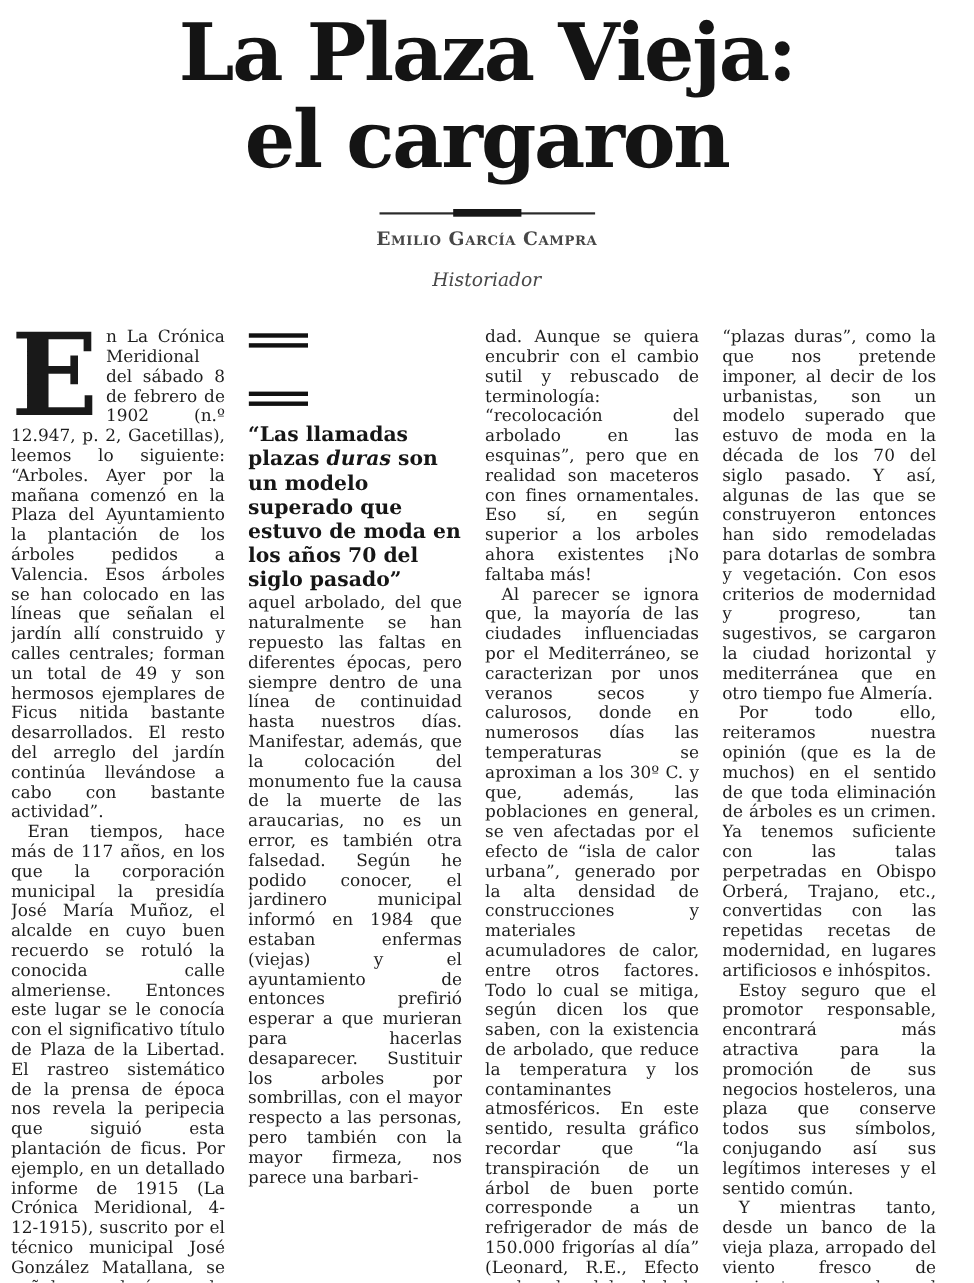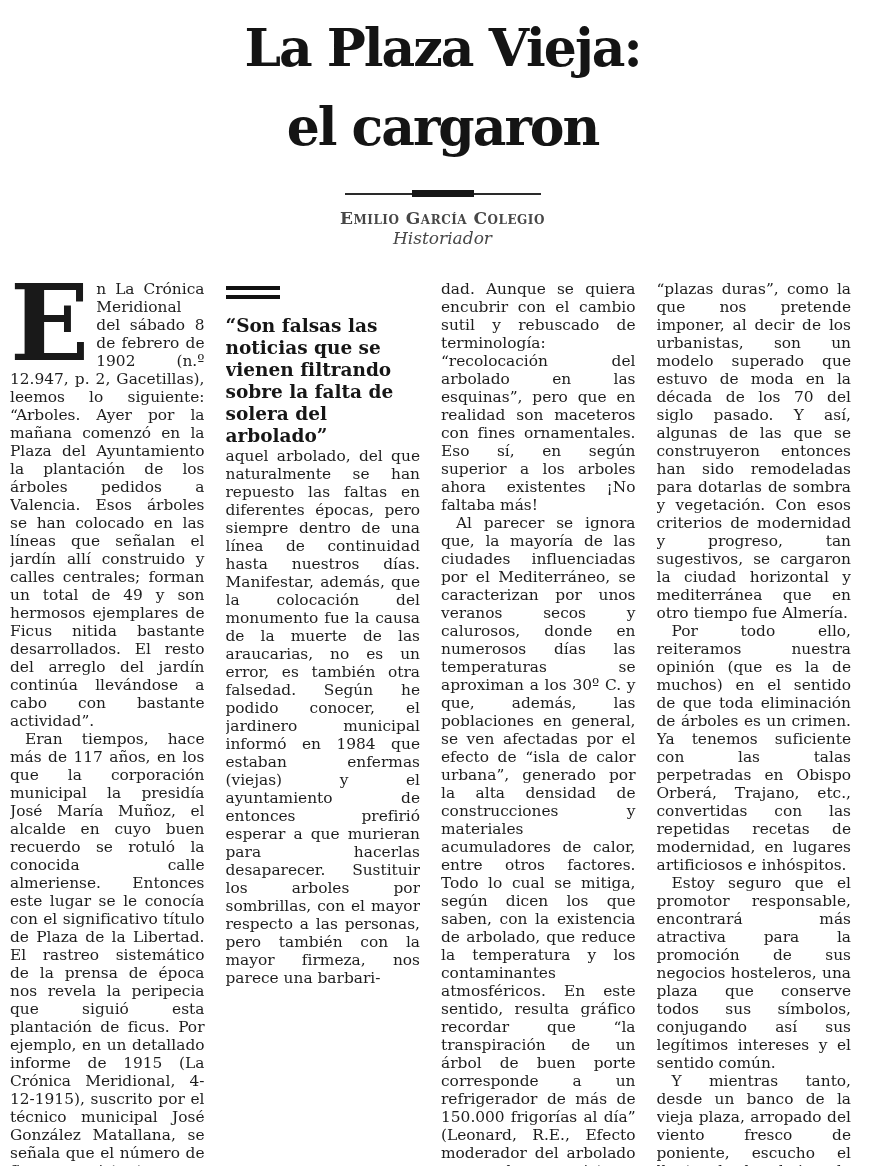--- a/index.html
+++ b/index.html
@@ -15,21 +15,21 @@
     color: #1d1d1d;
     position: relative;
   }
   .header {
     text-align: center;
     padding-top: 8px;
   }
   .title {
     font-family: "DejaVu Serif", serif;
     font-weight: bold;
-    font-size: 52px;
+    font-size: 72px;
     line-height: 79px;
     letter-spacing: -2px;
     color: #141414;
     margin: 0;
   }
   .byline-rule {
     position: relative;
     width: 196px;
     height: 8px;
     margin: 24px auto 10px auto;
@@ -53,21 +53,21 @@
     font-weight: bold;
     font-size: 17px;
     letter-spacing: 0.5px;
     color: #474747;
   }
   .byline-role {
     font-family: "DejaVu Serif", serif;
     font-style: italic;
     font-size: 17px;
     color: #474747;
-    margin-top: 0;
+    margin-top: 17px;
   }
   .columns {
     display: grid;
     grid-template-columns: repeat(4, 1fr);
     column-gap: 21px;
     padding: 0 34px 0 10px;
     margin-top: 32px;
     height: 892px;
     overflow: hidden;
   }
@@ -128,36 +128,39 @@
 
 <header class="header">
   <h1 class="title">
     <span>La Plaza Vieja:</span><br>
     <span>el cargaron</span>
   </h1>
   <div class="byline-rule">
     <div class="thin"></div>
     <div class="thick"></div>
   </div>
-  <div class="byline">Emilio García Colegio</div>
+  <div class="byline">Emilio García Campra</div>
   <div class="byline-role">Historiador</div>
 </header>
 
 <main class="columns">
 
   <section class="col">
     <p><span class="dropcap">E</span><span>n La Crónica Meridional del sábado 8 de febrero de 1902 (n.º 12.947, p. 2, Gacetillas), leemos lo siguiente: “Arboles. Ayer por la mañana comenzó en la Plaza del Ayuntamiento la plantación de los árboles pedidos a Valencia. Esos árboles se han colocado en las líneas que señalan el jardín allí construido y calles centrales; forman un total de 49 y son hermosos ejemplares de Ficus nitida bastante desarrollados. El resto del arreglo del jardín continúa llevándose a cabo con bastante actividad”.</span></p>
     <p class="indent">Eran tiempos, hace más de 117 años, en los que la corporación municipal la presidía José María Muñoz, el alcalde en cuyo buen recuerdo se rotuló la conocida calle almeriense. Entonces este lugar se le conocía con el significativo título de Plaza de la Libertad. El rastreo sistemático de la prensa de época nos revela la peripecia que siguió esta plantación de ficus. Por ejemplo, en un detallado informe de 1915 (La Crónica Meridional, 4-12-1915), suscrito por el técnico municipal José González Matallana, se señala que el número de ficus existente en nuestra plaza era entonces de 50 y se proyectaba reponer con 3 más. Y así podríamos citar otras elocuentes notas al respecto a lo largo de los tiempos.</p>
 
   </section>
 
   <section class="col">
     <figure class="pull-quote pq1">
       <div class="quote-marker"></div>
-      <span class="qtext">“Son falsas las noticias que se vienen filtrando sobre la falta de solera del arbolado”</span>
+    </figure>
+    <figure class="pull-quote pq2">
+      <div class="quote-marker"></div>
+      <span class="qtext"><span>“Las llamadas plazas </span><em>duras</em><span> son un modelo superado que estuvo de moda en los años 70 del siglo pasado”</span></span>
     </figure>
     <p class="col2-body">aquel arbolado, del que naturalmente se han repuesto las faltas en diferentes épocas, pero siempre dentro de una línea de continuidad hasta nuestros días. Manifestar, además, que la colocación del monumento fue la causa de la muerte de las araucarias, no es un error, es también otra falsedad. Según he podido conocer, el jardinero municipal informó en 1984 que estaban enfermas (viejas) y el ayuntamiento de entonces prefirió esperar a que murieran para hacerlas desaparecer. Sustituir los arboles por sombrillas, con el mayor respecto a las personas, pero también con la mayor firmeza, nos parece una barbari-</p>
   </section>
 
   <section class="col">
     <p>dad. Aunque se quiera encubrir con el cambio sutil y rebuscado de terminología: “recolocación del arbolado en las esquinas”, pero que en realidad son maceteros con fines ornamentales. Eso sí, en según superior a los arboles ahora existentes ¡No faltaba más!</p>
     <p class="indent">Al parecer se ignora que, la mayoría de las ciudades influenciadas por el Mediterráneo, se caracterizan por unos veranos secos y calurosos, donde en numerosos días las temperaturas se aproximan a los 30º C. y que, además, las poblaciones en general, se ven afectadas por el efecto de “isla de calor urbana”, generado por la alta densidad de construcciones y materiales acumuladores de calor, entre otros factores. Todo lo cual se mitiga, según dicen los que saben, con la existencia de arbolado, que reduce la temperatura y los contaminantes atmosféricos. En este sentido, resulta gráfico recordar que “la transpiración de un árbol de buen porte corresponde a un refrigerador de más de 150.000 frigorías al día” (Leonard, R.E., Efecto moderador del arbolado en el ecosistema urbano. Paraná. Argentina, 1972) Y sin ir tan lejos, bástenos aludir a lo manifestado por el Colegio Oficial de Ingenieros Técnicos Agrícolas de Almería recientemente, para la debida ilustración municipal, con ocasión de la tramitación en curso de la modificación puntual de PGOU.</p>
 
   </section>
 

